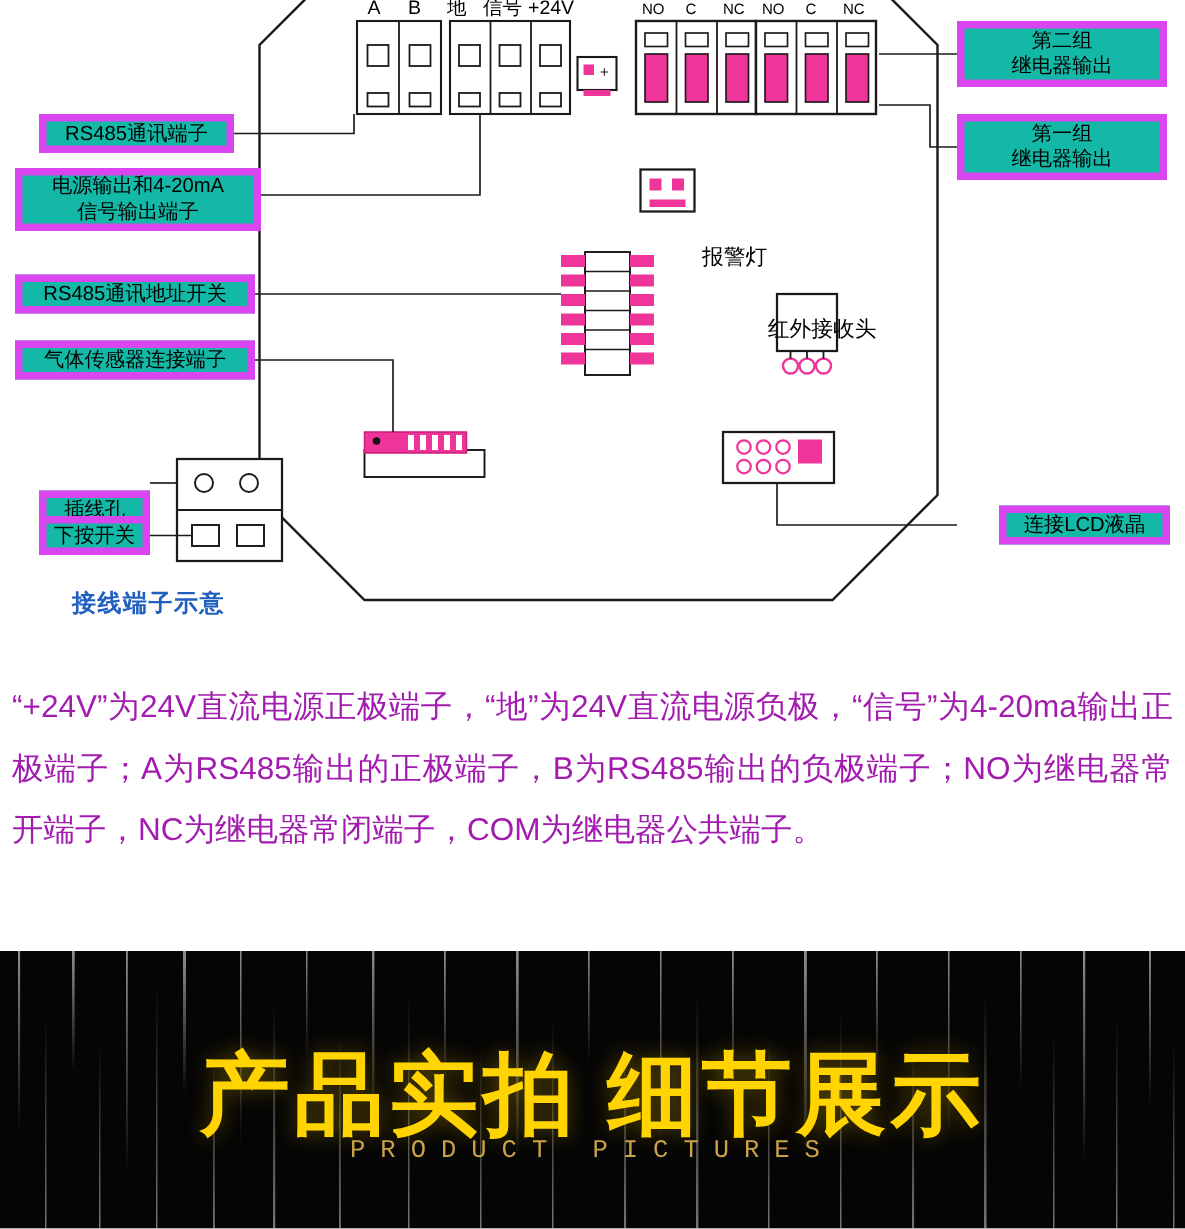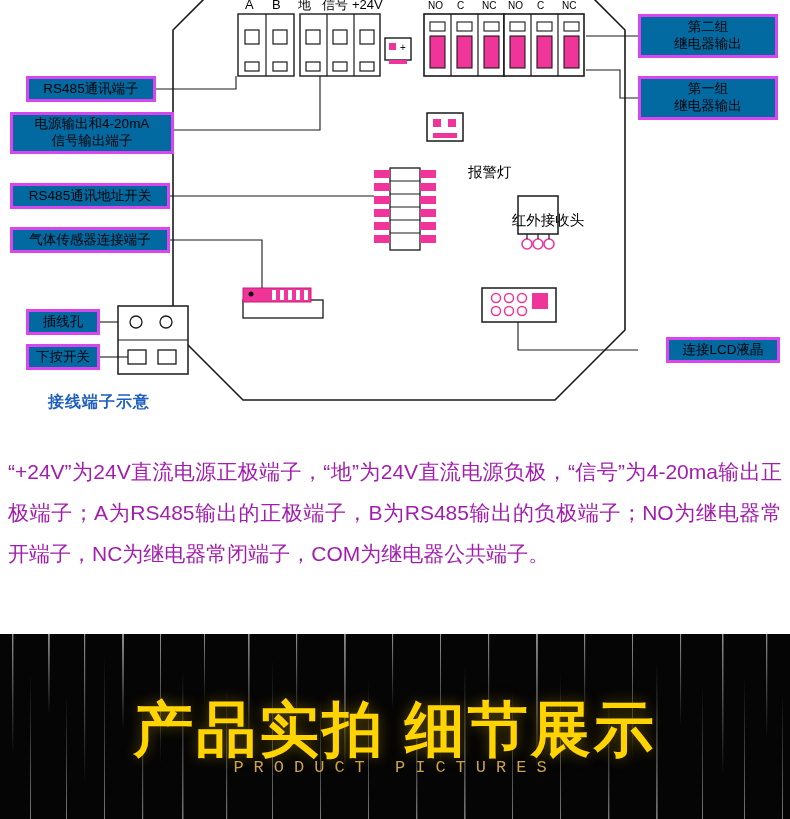--- a/index.html
+++ b/index.html
@@ -22,22 +22,22 @@
   }
   svg.diagram {
     position: absolute;
     left: 0; top: 0;
     width: 790px;
     height: 430px;
   }
   
   .lbl {
     position: absolute;
-    border: 3px solid #d946ef;
-    background: #0369a1;
+    border: 5px solid #d946ef;
+    background: #14b8a6;
     font-size: 13.5px;
     line-height: 1.25;
     color: #000;
     text-align: center;
     display: flex;
     align-items: center;
     justify-content: center;
     padding: 3px 5px;
     box-sizing: border-box;
     white-space: pre-line;
@@ -282,21 +282,21 @@
 
   <div class="lbl" style="left:26px; top:76px; width:130px; height:26px;">RS485通讯端子</div>
 
   <div class="lbl" style="left:10px; top:112px; width:164px; height:42px;">电源输出和4-20mA
 信号输出端子</div>
 
   <div class="lbl" style="left:10px; top:183px; width:160px; height:26px;">RS485通讯地址开关</div>
 
   <div class="lbl" style="left:10px; top:227px; width:160px; height:26px;">气体传感器连接端子</div>
 
-  <div class="lbl" style="left:26px; top:309px; width:74px; height:26px;">插线孔</div>
+  <div class="lbl" style="left:26px; top:327px; width:74px; height:26px;">插线孔</div>
 
   <div class="lbl" style="left:26px; top:344px; width:74px; height:26px;">下按开关</div>
 
   <div class="lbl" style="left:638px; top:14px; width:140px; height:44px;">第二组
 继电器输出</div>
 
   <div class="lbl" style="left:638px; top:76px; width:140px; height:44px;">第一组
 继电器输出</div>
 
   <div class="lbl" style="left:666px; top:337px; width:114px; height:26px;">连接LCD液晶</div>

